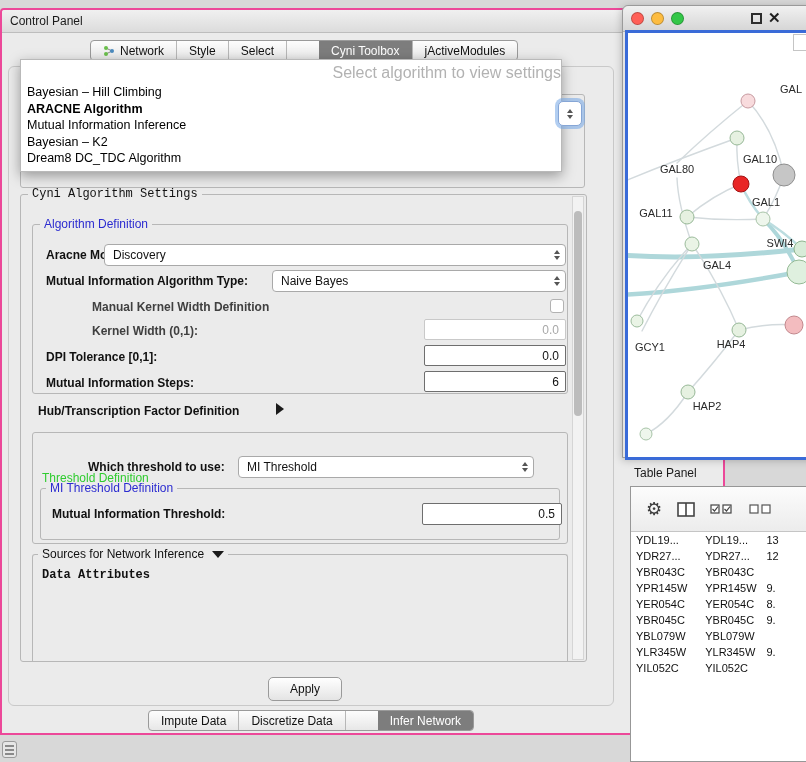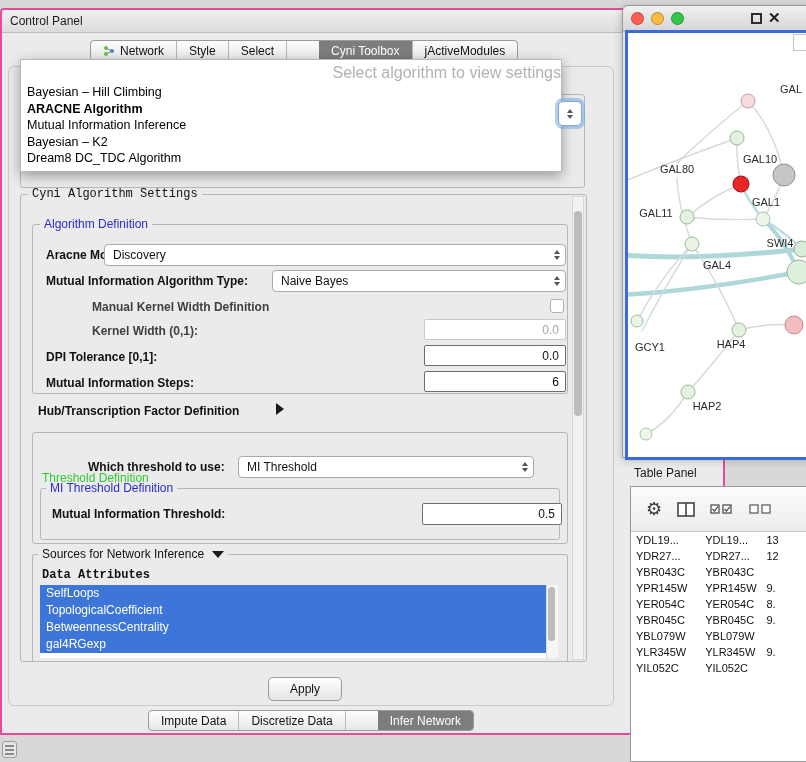--- a/index.html
+++ b/index.html
@@ -191,29 +191,20 @@
     <div class="lbl" style="left:50px;top:497px;">Mutual Information Threshold:</div>
     <div class="field" style="left:420px;top:493px;width:140px;height:22px;">0.5</div>
 
     <div class="gbox" style="left:30px;top:544px;width:536px;height:108px;border-bottom:none;border-radius:3px 3px 0 0;"></div>
     <div class="gtitle" style="left:36px;top:538px;gap:8px;">
       <span>Sources for Network Inference</span>
       <span class="tri-dn"></span>
     </div>
     <div class="lbl" style="left:40px;top:558px;font-family:Liberation Mono, monospace;">Data Attributes</div>
 
-    <div class="attr-list" style="left:38px;top:575px;width:518px;height:73px;">
-      <div class="attr-item">SelfLoops</div>
-      <div class="attr-item">TopologicalCoefficient</div>
-      <div class="attr-item">BetweennessCentrality</div>
-      <div class="attr-item">gal4RGexp</div>
-      <div class="list-scroll">
-          <div class="vthumb" style="top:2px;height:54px;"></div>
-        </div>
-    </div>
 
     <div class="btn" style="left:266px;top:667px;width:72px;height:22px;">Apply</div>
 
     <div class="tabbar" style="left:146px;top:700px;">
       <div class="tab">
           <span>Impute Data</span>
         </div>
       <div class="tab">
           <span>Discretize Data</span>
         </div>

